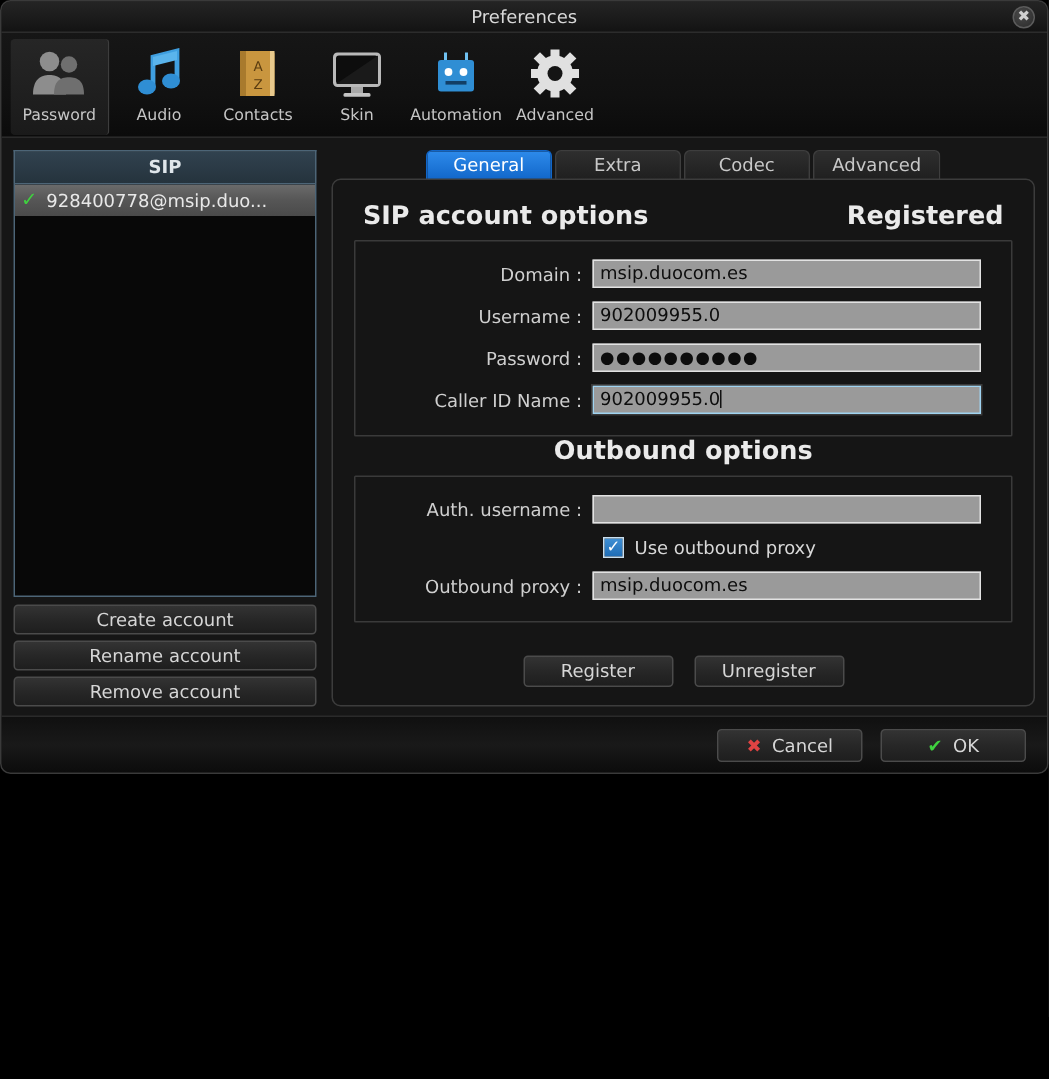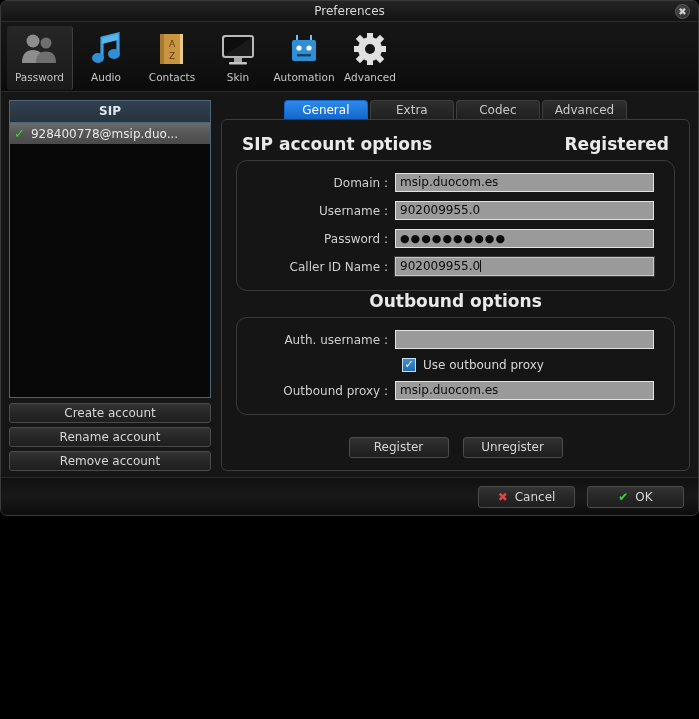--- a/index.html
+++ b/index.html
@@ -143,21 +143,21 @@
     min-height: 0;
   }
   .section-head {
     display: flex; justify-content: space-between; align-items: baseline;
     font-size: 17px; font-weight: bold; color: #eaeaea;
     margin-bottom: 6px; padding: 0 6px;
   }
   .section-head.centered { justify-content: center; }
   .fieldset {
     border: 1px solid #3a3a3a;
-    border-radius: 11px;
+    border-radius: 1px;
     padding: 12px 20px 14px 10px;
   }
   .field { display: flex; align-items: center; margin-bottom: 9px; }
   .field:last-child { margin-bottom: 0; }
   .field .flabel {
     width: 148px; flex: 0 0 148px;
     text-align: right; padding-right: 7px;
     color: #cfcfcf; font-size: 12px;
   }
   .input {

